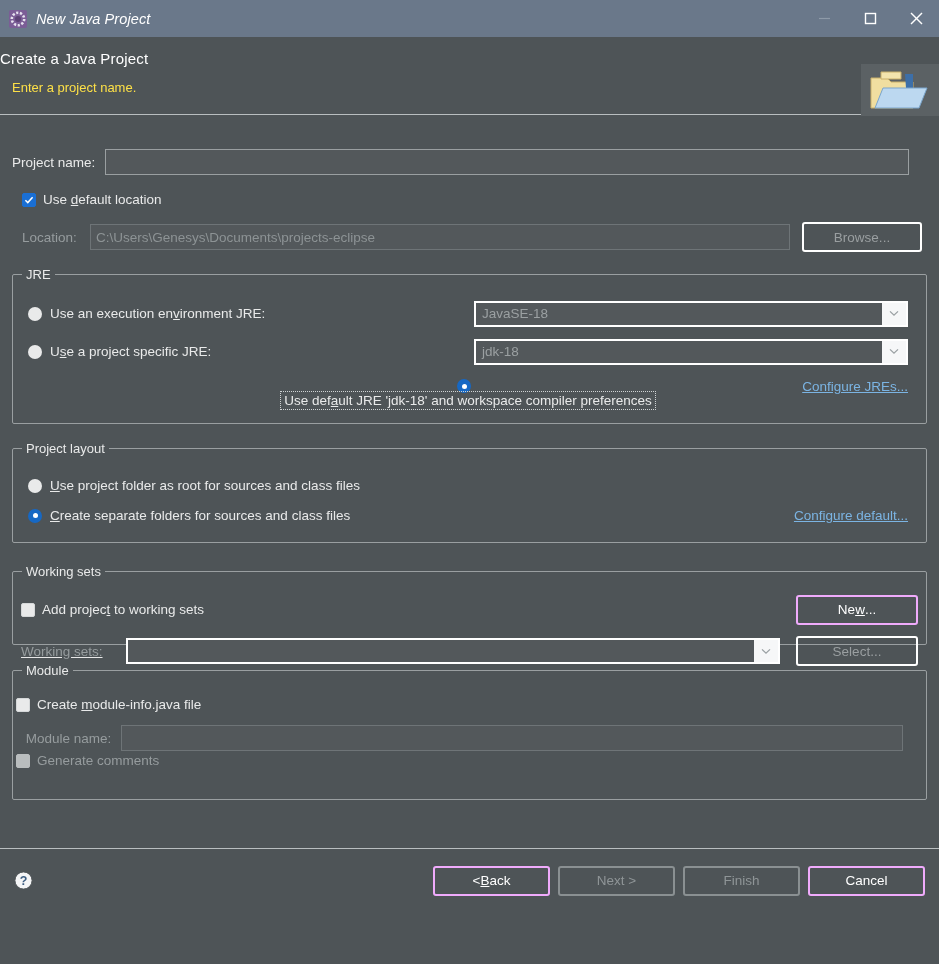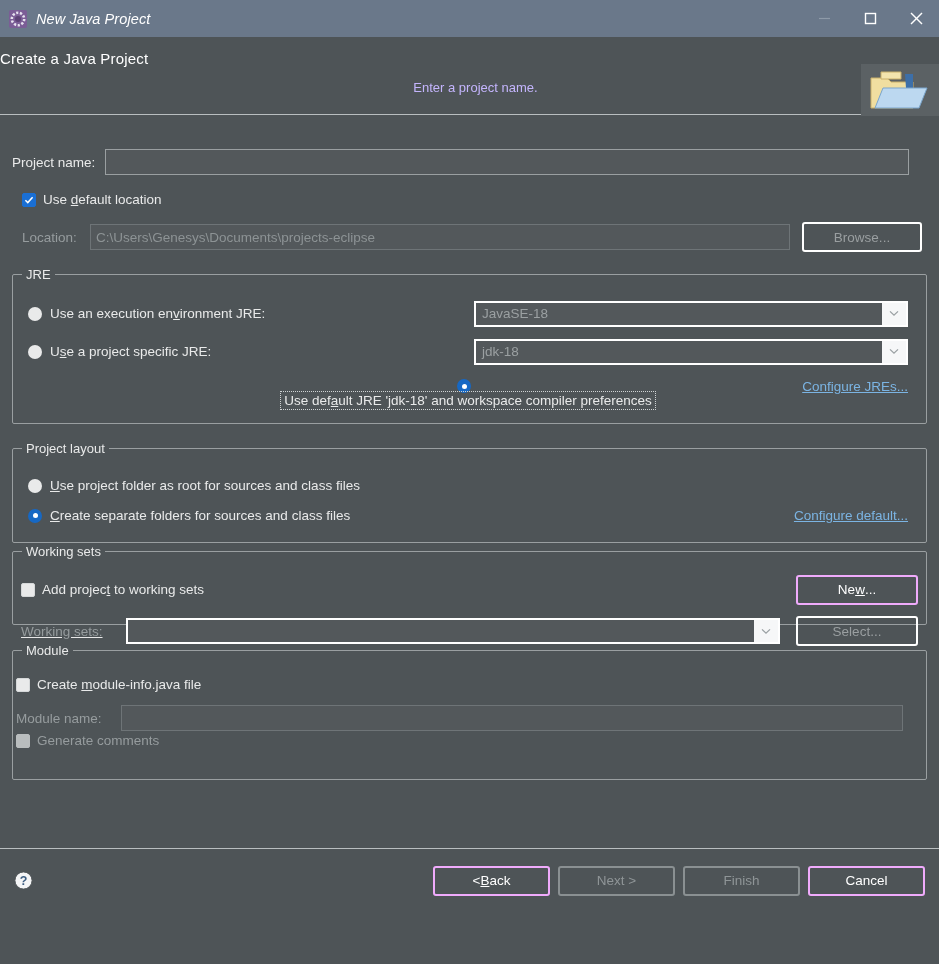--- a/index.html
+++ b/index.html
@@ -39,21 +39,21 @@
   
   .header{
     height:78px; background:#4e5457; position:relative;
     border-bottom:1px solid #b9bec0;
     padding-left:0; box-sizing:border-box;
   }
   .header-title{
     font-size:15px; color:#ffffff; padding-top:13px; letter-spacing:.2px;
   }
   .header-sub{
-    font-size:13px; color:#c4b5fd; padding-top:13px; padding-left:12px;text-align:center;
+    font-size:13px; color:#fde047; padding-top:13px; padding-left:12px;
   }
   .header-img{
     position:absolute; right:0px; top:27px; width:78px; height:52px;
   }
   .header-img svg{display:block;}
 
   
   .body{
     position:relative; height:763px; box-sizing:border-box;
     padding:0 12px;
@@ -270,21 +270,21 @@
       <span class="lbl"><span></span><span class="u">U</span><span>se project folder as root for sources and class files</span></span>
     </div>
 
     <div class="row" style="position:absolute; left:15px; top:59px; width:880px;">
       <span class="rb sel"></span>
       <span class="lbl"><span></span><span class="u">C</span><span>reate separate folders for sources and class files</span></span>
       <span class="link" style="position:absolute; right:0;">Configure default...</span>
     </div>
   </div>
 
-  <div class="group" style="margin-top:8px; height:74px;">
+  <div class="group" style="margin-top:28px; height:74px;">
     <span class="gtitle">Working sets</span>
 
     <div class="row" style="position:absolute; left:8px; top:30px; width:897px;">
       <span class="cb"></span>
       <span class="lbl"><span>Add projec</span><span class="u">t</span><span> to working sets</span></span>
       <button class="btn" style="position:absolute; right:0; width:122px;">
           <span>Ne</span>
           <span class="u">w</span>
           <span>...</span>
         </button>
@@ -297,21 +297,21 @@
         <span class="carrow">
           <svg width="10" height="7" viewBox="0 0 10 7">
               <polyline points="1,1.4 5,5.2 9,1.4" fill="none" stroke="#9aa0a3" stroke-width="1.3"></polyline>
             </svg>
         </span>
       </span>
       <button class="btn dis-brd-white" style="position:absolute; right:0; width:122px;">Select...</button>
     </div>
   </div>
 
-  <div class="group" style="margin-top:25px; height:130px;">
+  <div class="group" style="margin-top:25px; height:130px;text-align:center;">
     <span class="gtitle">Module</span>
 
     <div class="row" style="position:absolute; left:3px; top:26px;">
       <span class="cb"></span>
       <span class="lbl"><span>Create </span><span class="u">m</span><span>odule-info.java file</span></span>
     </div>
 
     <div class="row" style="position:absolute; left:3px; top:54px; width:897px;">
       <span class="lbl dis" style="width:105px;">Module name:</span>
       <span class="field dis2" style="width:782px;"></span>

